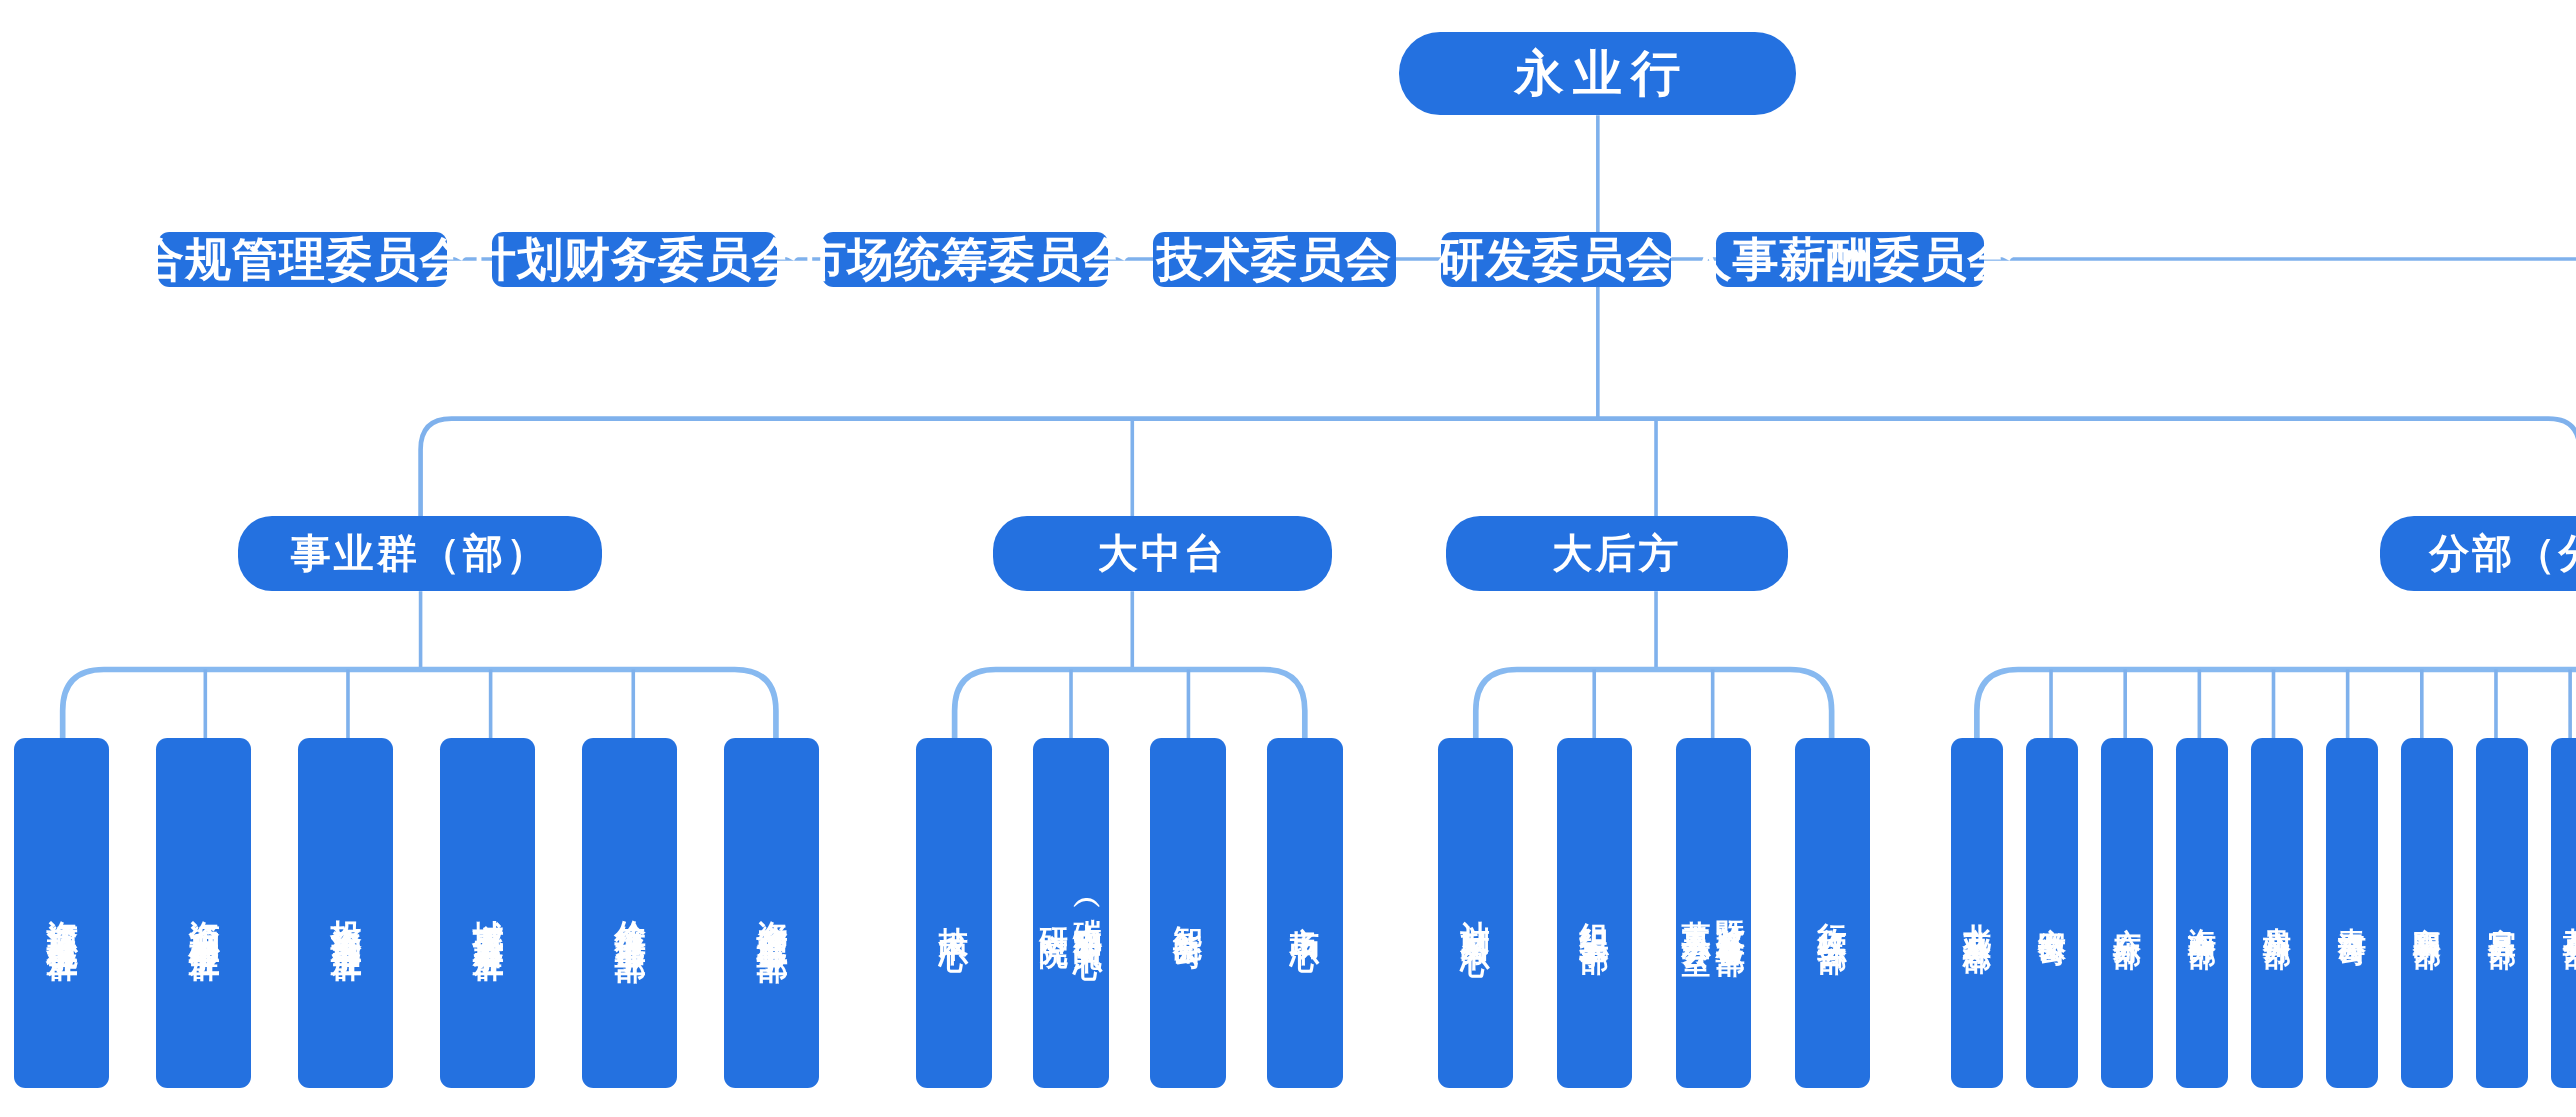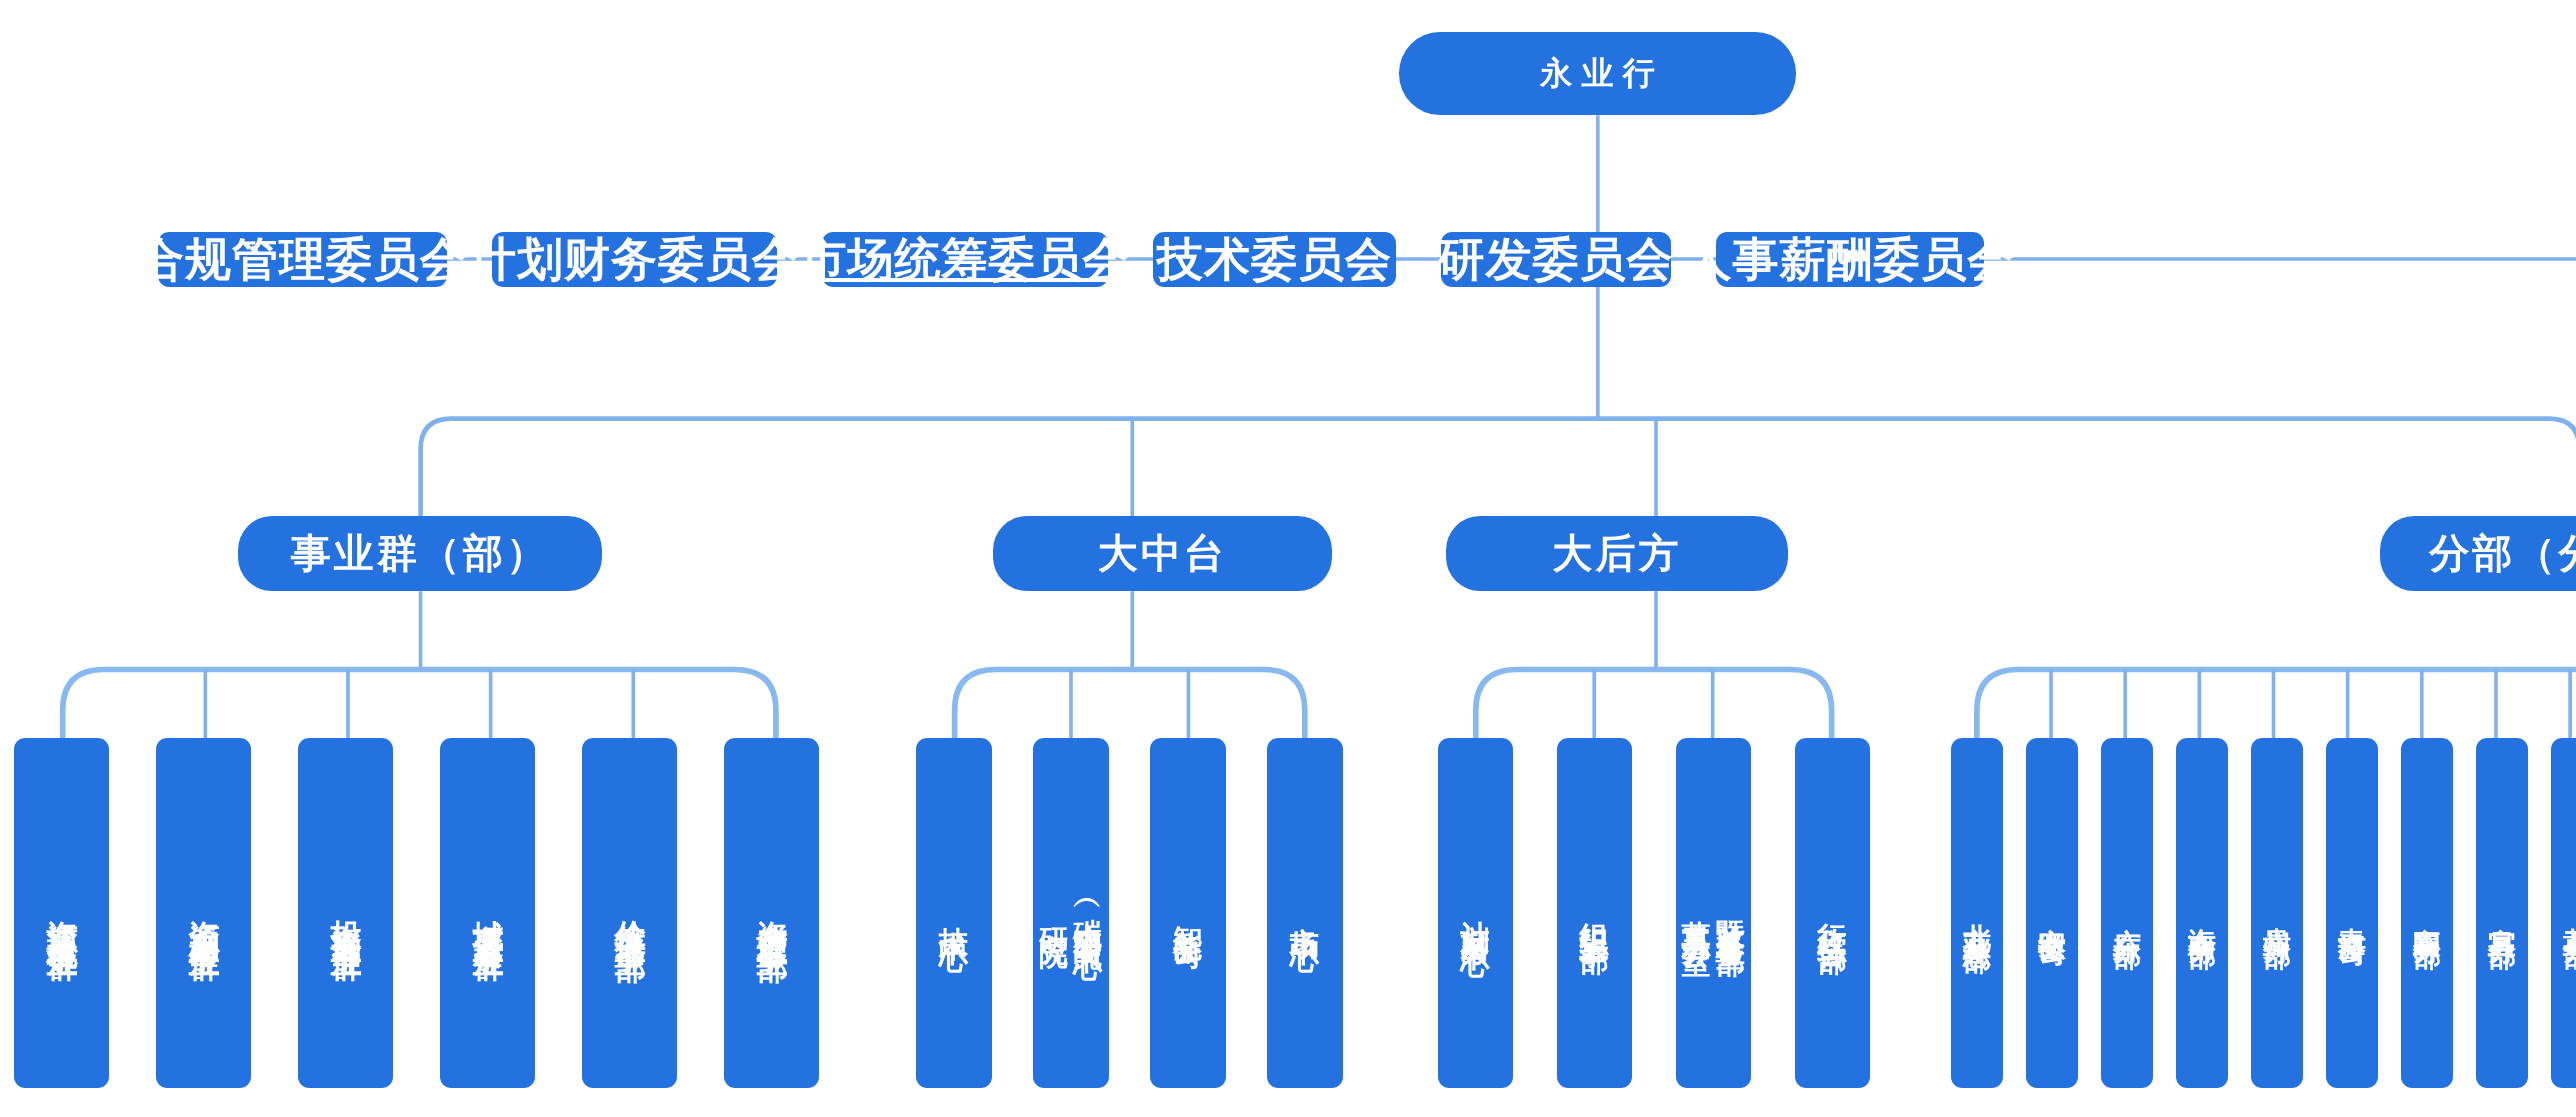--- a/index.html
+++ b/index.html
@@ -22,21 +22,21 @@
   #wires .mid{stroke-width:9px;}
   #wires .thick{stroke:var(--conn-thick);stroke-width:11px;}
   .node{
     position:absolute;z-index:1;
     background:var(--node);color:var(--txt);
     display:flex;align-items:center;justify-content:center;
     font-weight:700;text-align:center;
   }
   
   #root-node{left:1399px;top:32px;width:397px;height:83px;border-radius:41px;
-    font-size:32px;letter-spacing:9.3px;text-indent:9.3px;}
+    font-size:49px;letter-spacing:9.3px;text-indent:9.3px;}
   
   #committee-row{position:absolute;left:158px;top:232px;height:55px;display:flex;gap:45px;z-index:1;}
   .cbox{
     background:var(--node);color:var(--txt);
     height:55px;border-radius:11.3px;box-sizing:border-box;
     display:flex;align-items:center;justify-content:center;
     font-weight:700;font-size:46px;letter-spacing:1px;white-space:nowrap;
   }
   
   .ghead{height:75px;border-radius:34px;font-size:40px;letter-spacing:3.1px;white-space:nowrap;}
@@ -119,21 +119,21 @@
     <path class="thin" d="M5709 1300 V1436"></path>
     <path class="thin" d="M5853 1300 V1436"></path>
     <path class="thin" d="M5997 1300 V1436"></path>
   </svg>
 
   <div class="node" id="root-node">永业行</div>
 
   <div id="committee-row">
       <div class="cbox" style="width: 289px;">合规管理委员会</div>
       <div class="cbox" style="width: 285px;">计划财务委员会</div>
-      <div class="cbox" style="width: 286px; text-decoration: underline;">市场统筹委员会</div>
+      <div class="cbox" style="width: 286px;">市场统筹委员会</div>
       <div class="cbox" style="width: 243px;">技术委员会</div>
       <div class="cbox" style="width: 230px; font-family: Liberation Mono, monospace;">研发委员会</div>
       <div class="cbox" style="width: 268px;">人事薪酬委员会</div>
     </div>
 
   <div class="node ghead" id="ghead-0">事业群（部）</div>
   <div class="node ghead" id="ghead-1">大中台</div>
   <div class="node ghead" id="ghead-2">大后方</div>
   <div class="node ghead" id="ghead-3">分部（分公司）</div>
 

